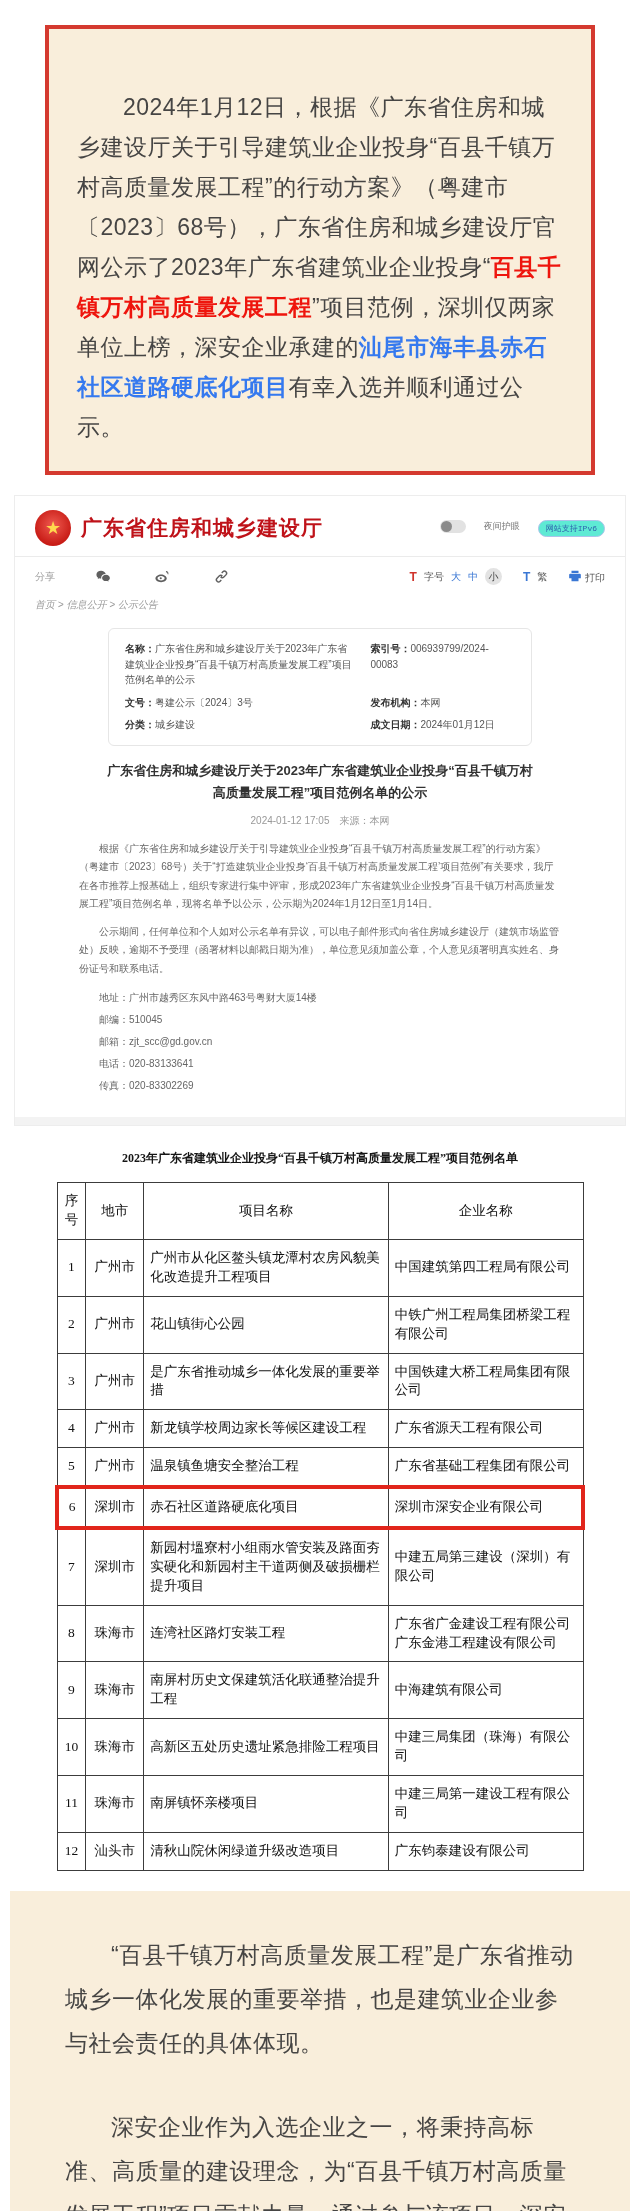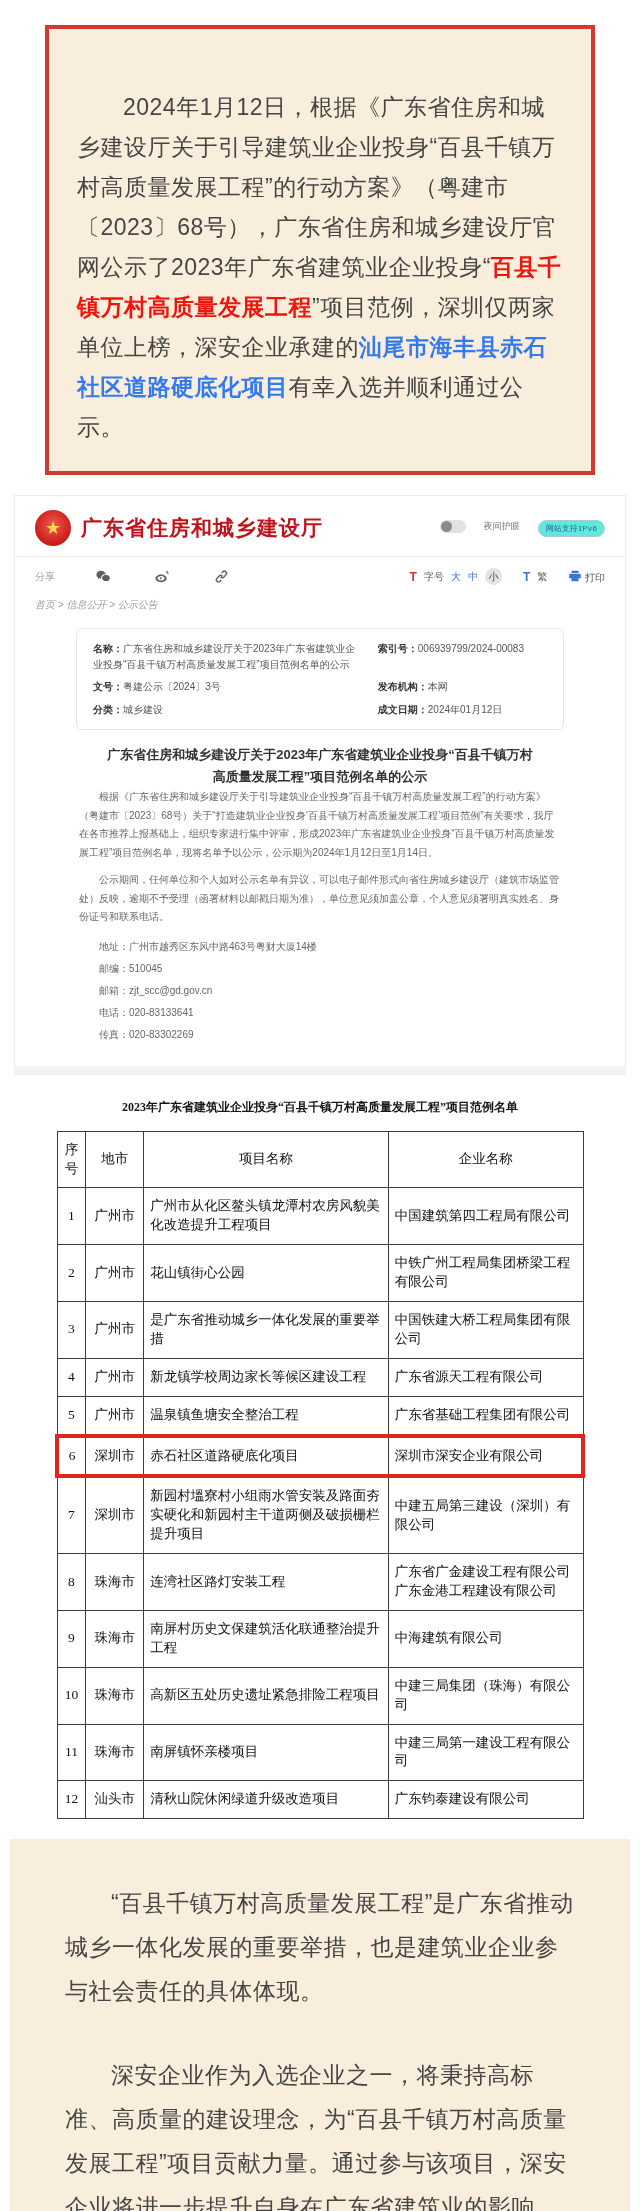--- a/index.html
+++ b/index.html
@@ -43,21 +43,21 @@
   .tt-red  { color: #d0342c; font-weight: bold; font-size: 12px; }
   .size-opt { color: #3a77d4; }
   .small-circle { width: 17px; height: 17px; border-radius: 50%; background: #e3e3e3; display: inline-flex; align-items: center; justify-content: center; color: #444; }
   .trad-t { color: #3a77d4; font-weight: bold; font-size: 12px; }
   .gap-l { margin-left: 14px; }
   .print-ic { width: 14px; height: 14px; fill: #3a77d4; vertical-align: -2px; }
 
   .breadcrumb { padding: 2px 20px 10px; font-size: 10px; color: #9a9a9a; font-style: italic; }
 
   .meta-card {
-    margin: 6px auto 12px; width: 488px; border: 1px solid #e6e6e6; border-radius: 6px;
+    margin: 6px auto 12px; width: 424px; border: 1px solid #e6e6e6; border-radius: 6px;
     padding: 12px 16px; display: grid; grid-template-columns: 1.6fr 1fr;
     gap: 7px 14px; font-size: 10px; color: #555; line-height: 1.55;
   }
   .meta-label { font-weight: bold; color: #333; }
 
   .article-title { text-align: center; font-weight: bold; font-size: 13px; color: #333; line-height: 1.7; padding: 2px 90px 0; }
   .dateline { text-align: center; font-size: 10px; color: #999; padding: 10px 0 12px; }
   .article-body { padding: 0 64px; font-size: 10px; color: #666; line-height: 1.85; }
   .article-body p { text-indent: 2em; margin-bottom: 9px; }
   .contact { padding: 0 64px 20px; font-size: 10px; color: #666; line-height: 2.2; }
@@ -132,20 +132,21 @@
   <div class="meta-card">
     <div><span class="meta-label">名称：</span><span>广东省住房和城乡建设厅关于2023年广东省建筑业企业投身“百县千镇万村高质量发展工程”项目范例名单的公示</span></div>
     <div><span class="meta-label">索引号：</span><span>006939799/2024-00083</span></div>
     <div><span class="meta-label">文号：</span><span>粤建公示〔2024〕3号</span></div>
     <div><span class="meta-label">发布机构：</span><span>本网</span></div>
     <div><span class="meta-label">分类：</span><span>城乡建设</span></div>
     <div><span class="meta-label">成文日期：</span><span>2024年01月12日</span></div>
   </div>
 
   <div class="article-title">广东省住房和城乡建设厅关于2023年广东省建筑业企业投身“百县千镇万村高质量发展工程”项目范例名单的公示</div>
+  <div class="dateline"><span>2024-01-12  17:05</span>　<span>来源：本网</span></div>
 
   <div class="article-body">
     <p>根据《广东省住房和城乡建设厅关于引导建筑业企业投身“百县千镇万村高质量发展工程”的行动方案》（粤建市〔2023〕68号）关于“打造建筑业企业投身‘百县千镇万村高质量发展工程’项目范例”有关要求，我厅在各市推荐上报基础上，组织专家进行集中评审，形成2023年广东省建筑业企业投身“百县千镇万村高质量发展工程”项目范例名单，现将名单予以公示，公示期为2024年1月12日至1月14日。</p>
     <p>公示期间，任何单位和个人如对公示名单有异议，可以电子邮件形式向省住房城乡建设厅（建筑市场监管处）反映，逾期不予受理（函署材料以邮戳日期为准），单位意见须加盖公章，个人意见须署明真实姓名、身份证号和联系电话。</p>
   </div>
 
   <div class="contact">
     <div>地址：广州市越秀区东风中路463号粤财大厦14楼</div>
     <div>邮编：510045</div>
     <div>邮箱：zjt_scc@gd.gov.cn</div>

